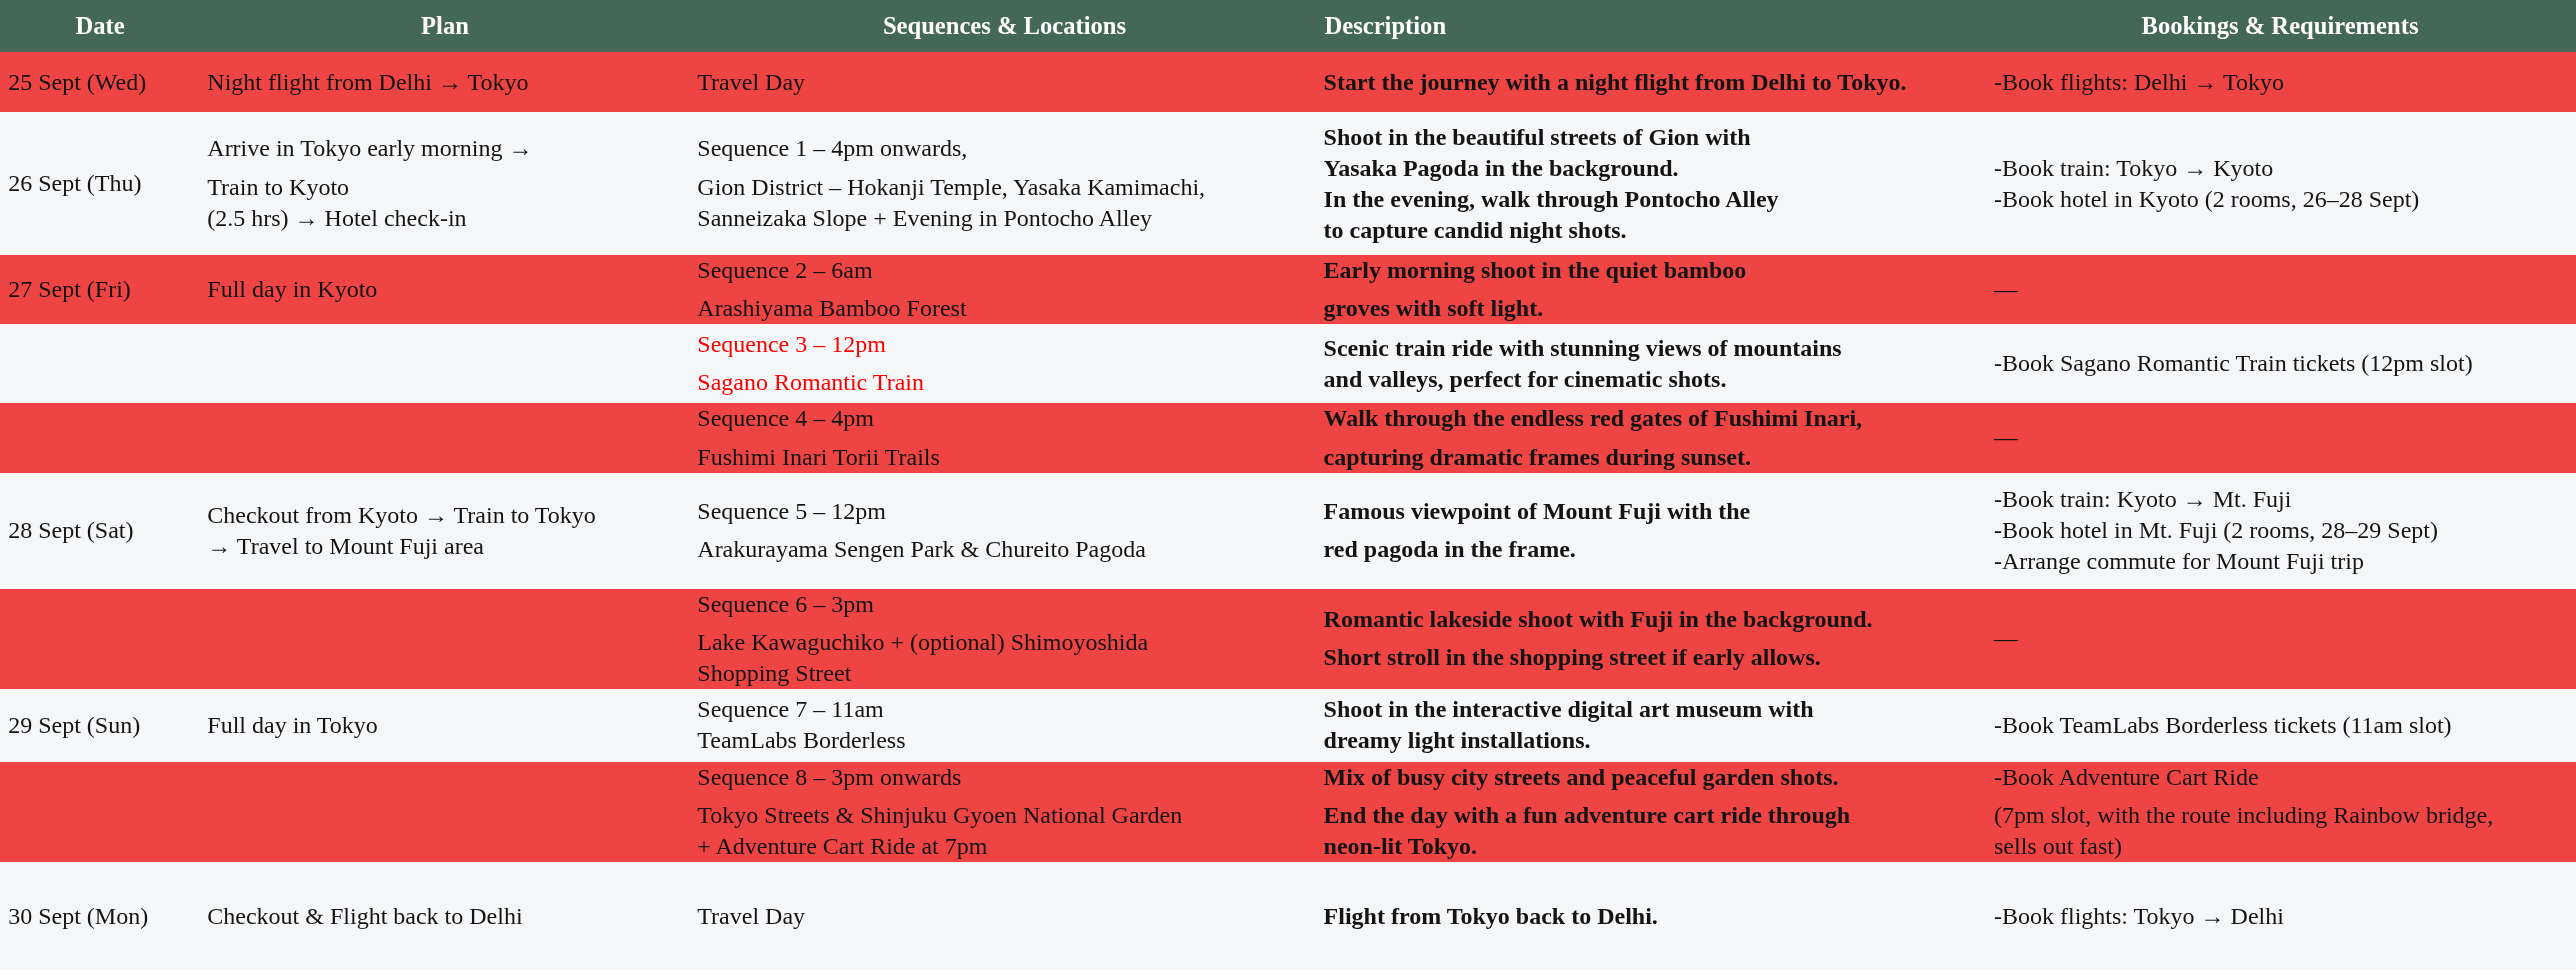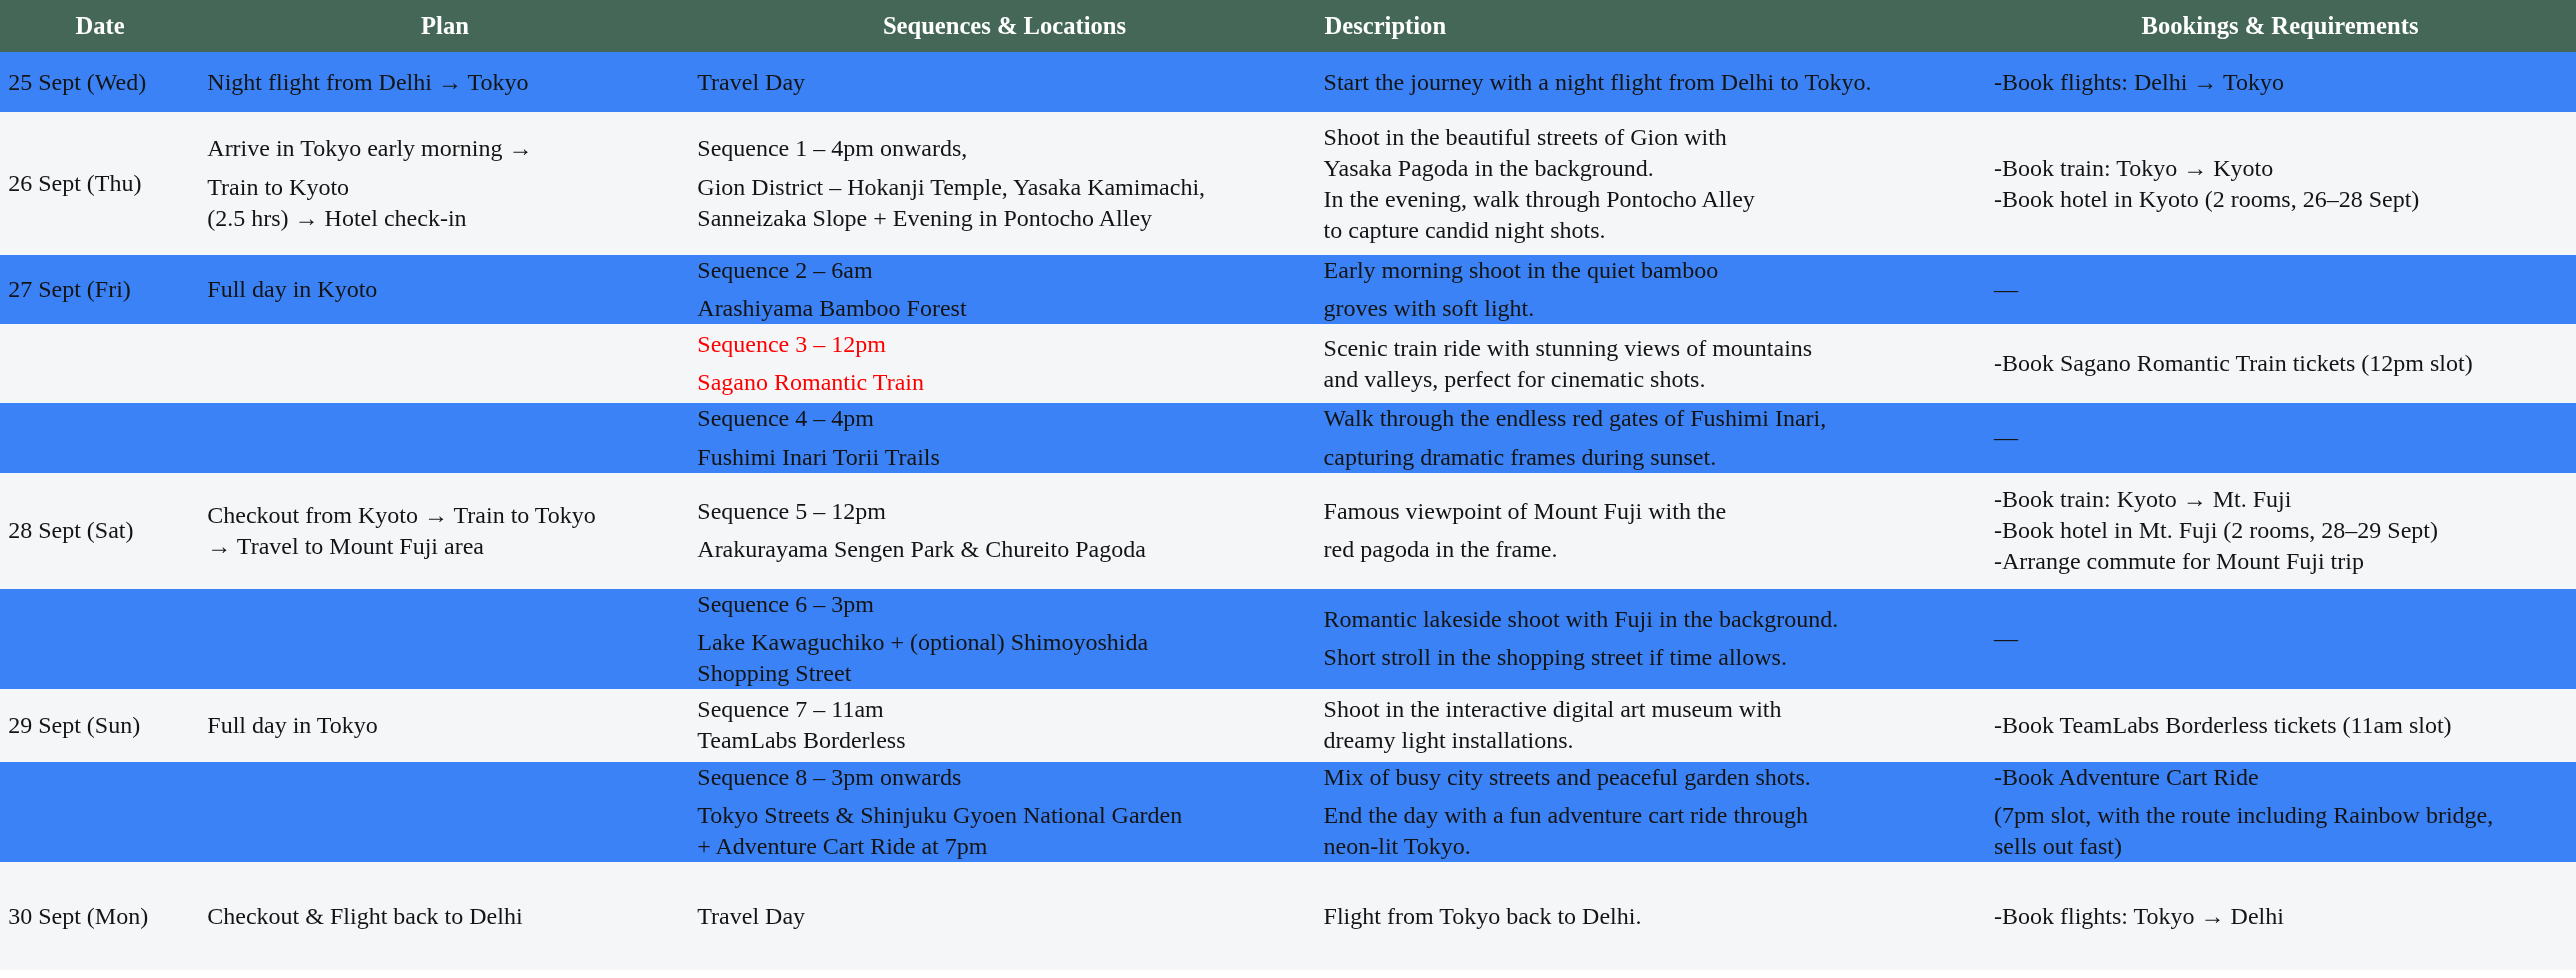--- a/index.html
+++ b/index.html
@@ -27,21 +27,21 @@
     background: var(--header-bg, #446757);
     color: var(--header-text, #ffffff);
     font-size: 24.6px;
     font-weight: 700;
     text-align: center;
     vertical-align: middle;
     padding: 0 1px;
   }
   thead th:nth-child(4) { text-align: left; padding-left: 5.5px; }
 
-  tbody tr { background: #3b82f6; }
+  tbody tr { background: #ef4444; }
   tbody tr:nth-child(even) { background: var(--stripe-bg, #f5f6f8); }
 
   tbody tr:nth-child(1)  { height: 60px;  }
   tbody tr:nth-child(2)  { height: 143px; }
   tbody tr:nth-child(3)  { height: 64px;  }
   tbody tr:nth-child(4)  { height: 79px;  }
   tbody tr:nth-child(5)  { height: 66px;  }
   tbody tr:nth-child(6)  { height: 116px; }
   tbody tr:nth-child(7)  { height: 94px; }
   tbody tr:nth-child(8)  { height: 73px;  }
@@ -50,21 +50,21 @@
   tbody tr:nth-child(11) { height: 52px;  }
 
   tbody td {
     vertical-align: middle;
     font-size: 24px;
     line-height: 31px;
     padding: 0 7.3px 0 7.3px;
     overflow: visible;
   }
   tbody td.cell-date { padding-left: 8.2px; }
-  tbody td.cell-desc { padding-left: 4.6px; }
+  tbody td.cell-desc { padding-left: 4.6px; font-weight: bold; }
   tbody td.cell-book { padding-left: 10px; }
 
   .para { white-space: pre-line; }
   .para + .para { margin-top: 7.3px; }
   .para .b { font-weight: 400; }
   .para.red { color: var(--accent-red, #ff0000); }
 </style>
 </head>
 <body>
 
@@ -194,21 +194,21 @@
       <tr>
         <td class="cell-date"></td>
         <td class="cell-plan"></td>
         <td class="cell-seq">
           <div class="para"><span class="b">Sequence 6</span> – 3pm</div>
           <div class="para">Lake Kawaguchiko + (optional) Shimoyoshida
 Shopping Street</div>
         </td>
         <td class="cell-desc">
           <div class="para">Romantic lakeside shoot with Fuji in the background.</div>
-          <div class="para">Short stroll in the shopping street if time allows.</div>
+          <div class="para">Short stroll in the shopping street if early allows.</div>
         </td>
         <td class="cell-book">
           <div class="para">—</div>
         </td>
       </tr>
       <tr>
         <td class="cell-date">29 Sept (Sun)</td>
         <td class="cell-plan">
           <div class="para">Full day in Tokyo</div>
         </td>

